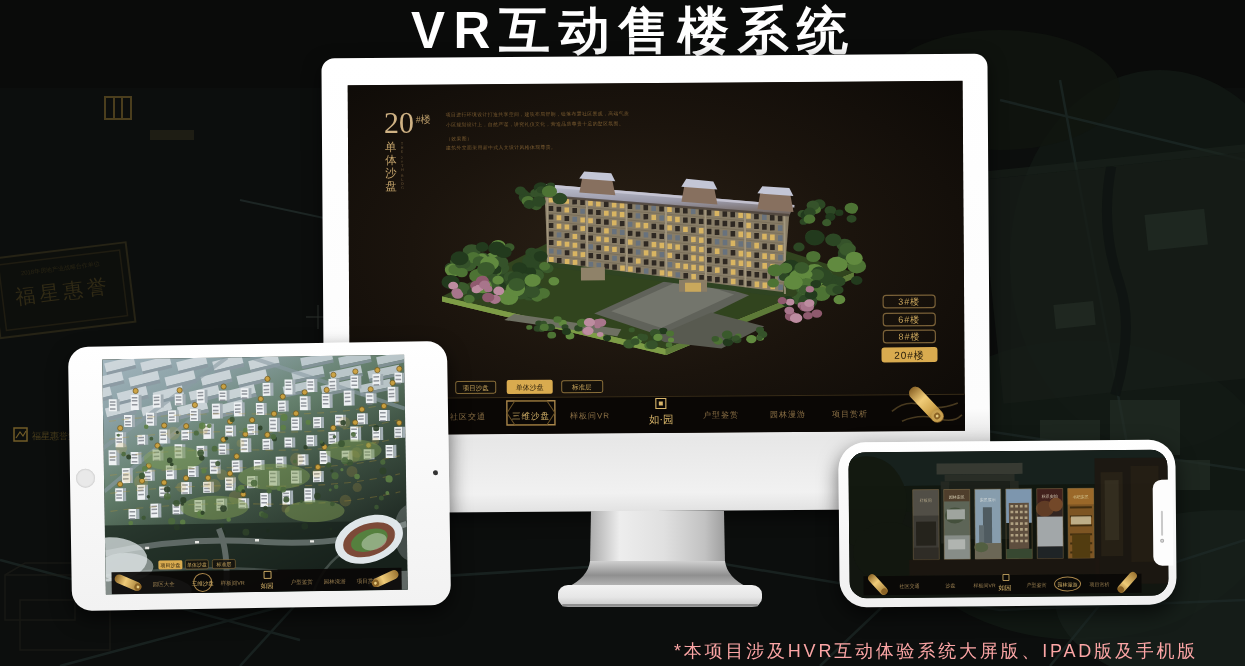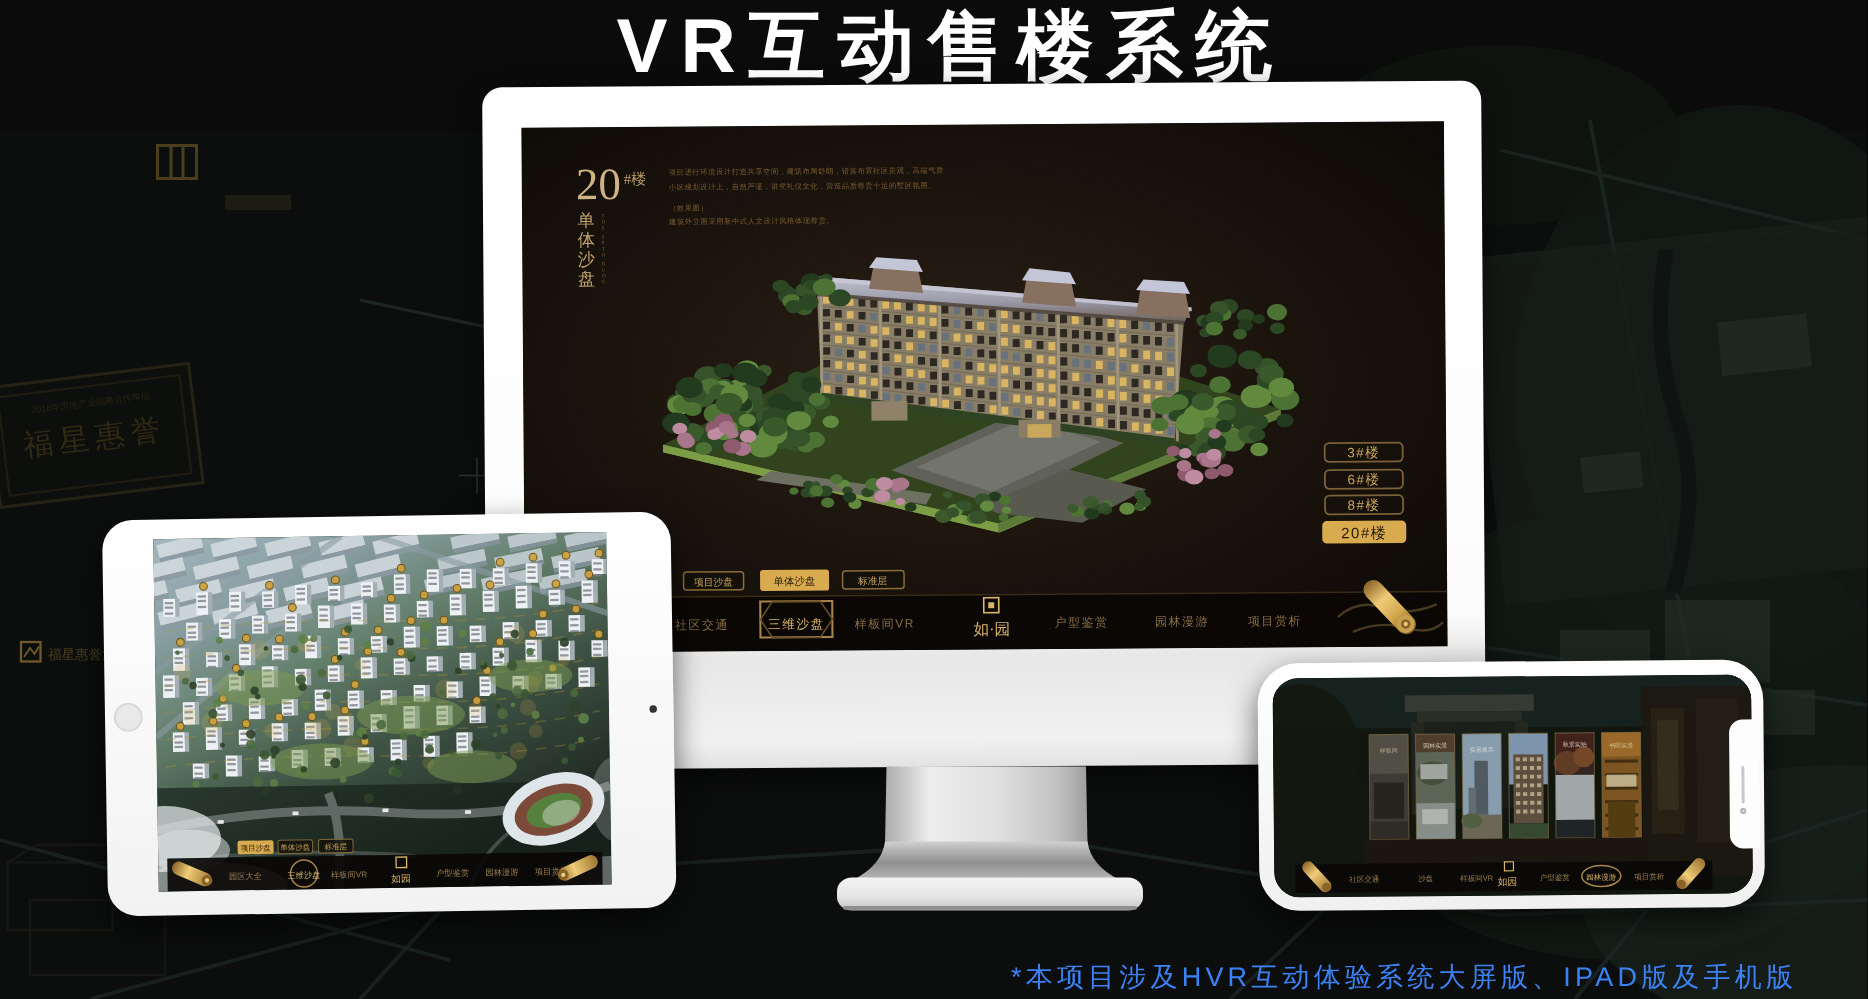--- a/index.html
+++ b/index.html
@@ -1793,13 +1793,13 @@
 </svg>
 </div>
 
 <div class="abs" style="left:314px;top:40px;width:20px;height:86px;background:#fdfdfd;border-radius:9px 0 0 9px;"></div>
 
 <div class="abs" style="left:322px;top:71px;width:2px;height:25px;background:#c9c9c9;border-radius:1px;"></div>
 
 <div class="abs" style="left:321px;top:99px;width:4px;height:4px;background:#d9d9d9;border-radius:50%;border:0.5px solid #aaa;"></div>
 </div>
 
-<div class="abs" style="left:674px;top:639px;color:#3b82f6;font-size:18px;letter-spacing:2.8px;">*本项目涉及HVR互动体验系统大屏版、IPAD版及手机版</div>
+<div class="abs" style="left:674px;top:639px;color:#fca5a5;font-size:18px;letter-spacing:2.8px;">*本项目涉及HVR互动体验系统大屏版、IPAD版及手机版</div>
 </div>
 </body></html>

